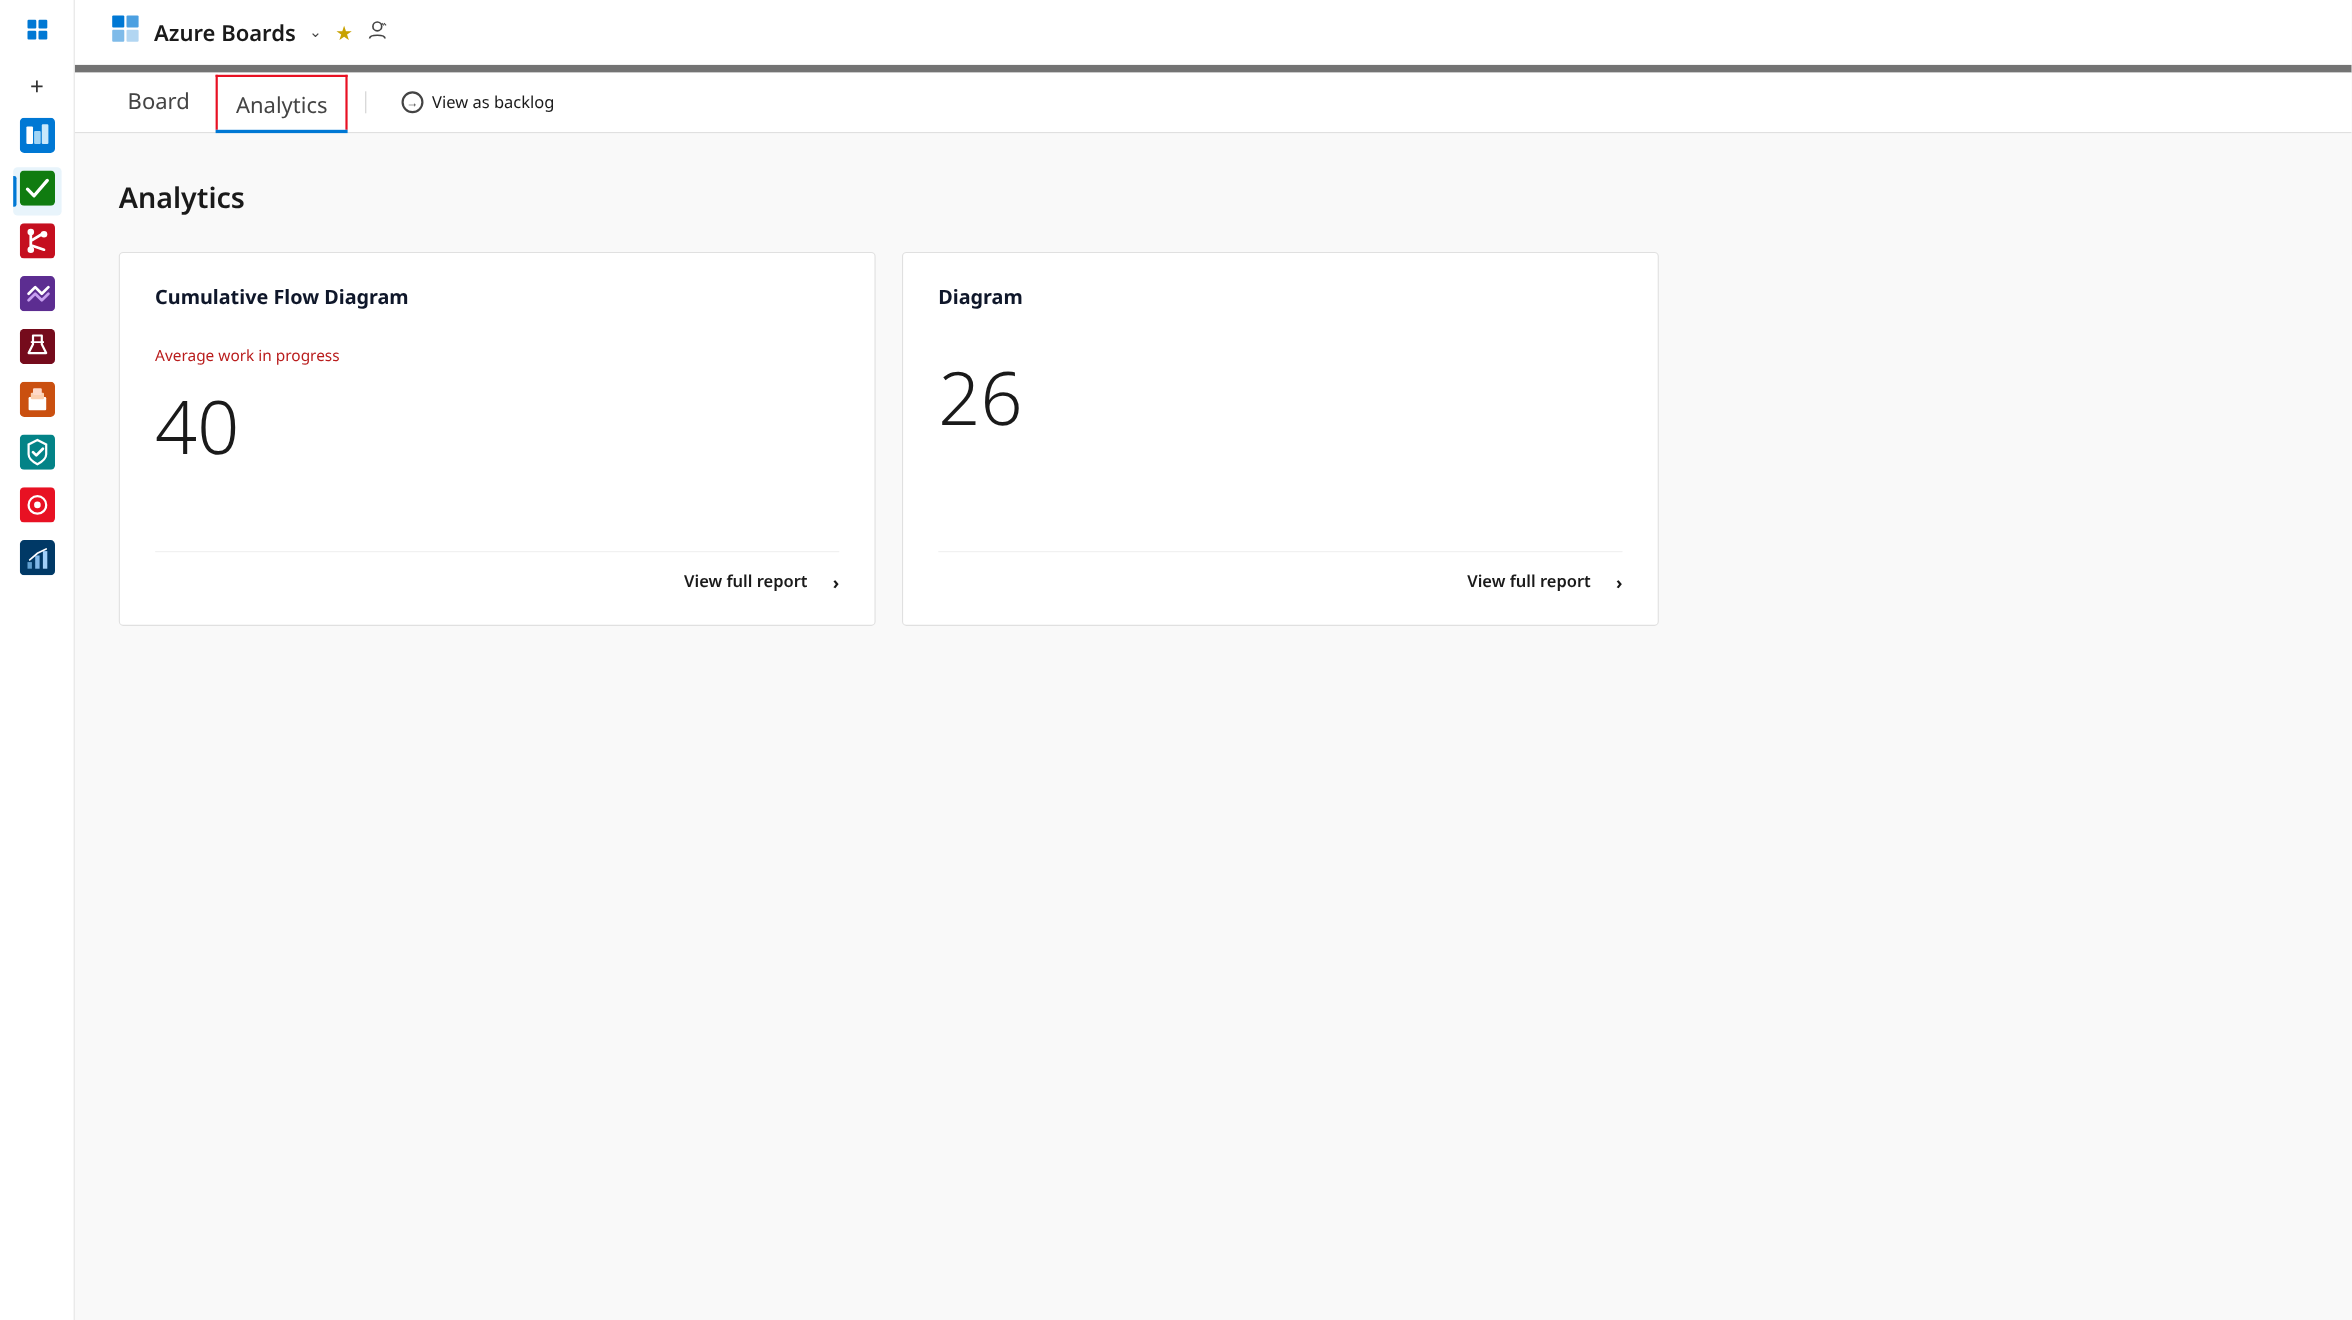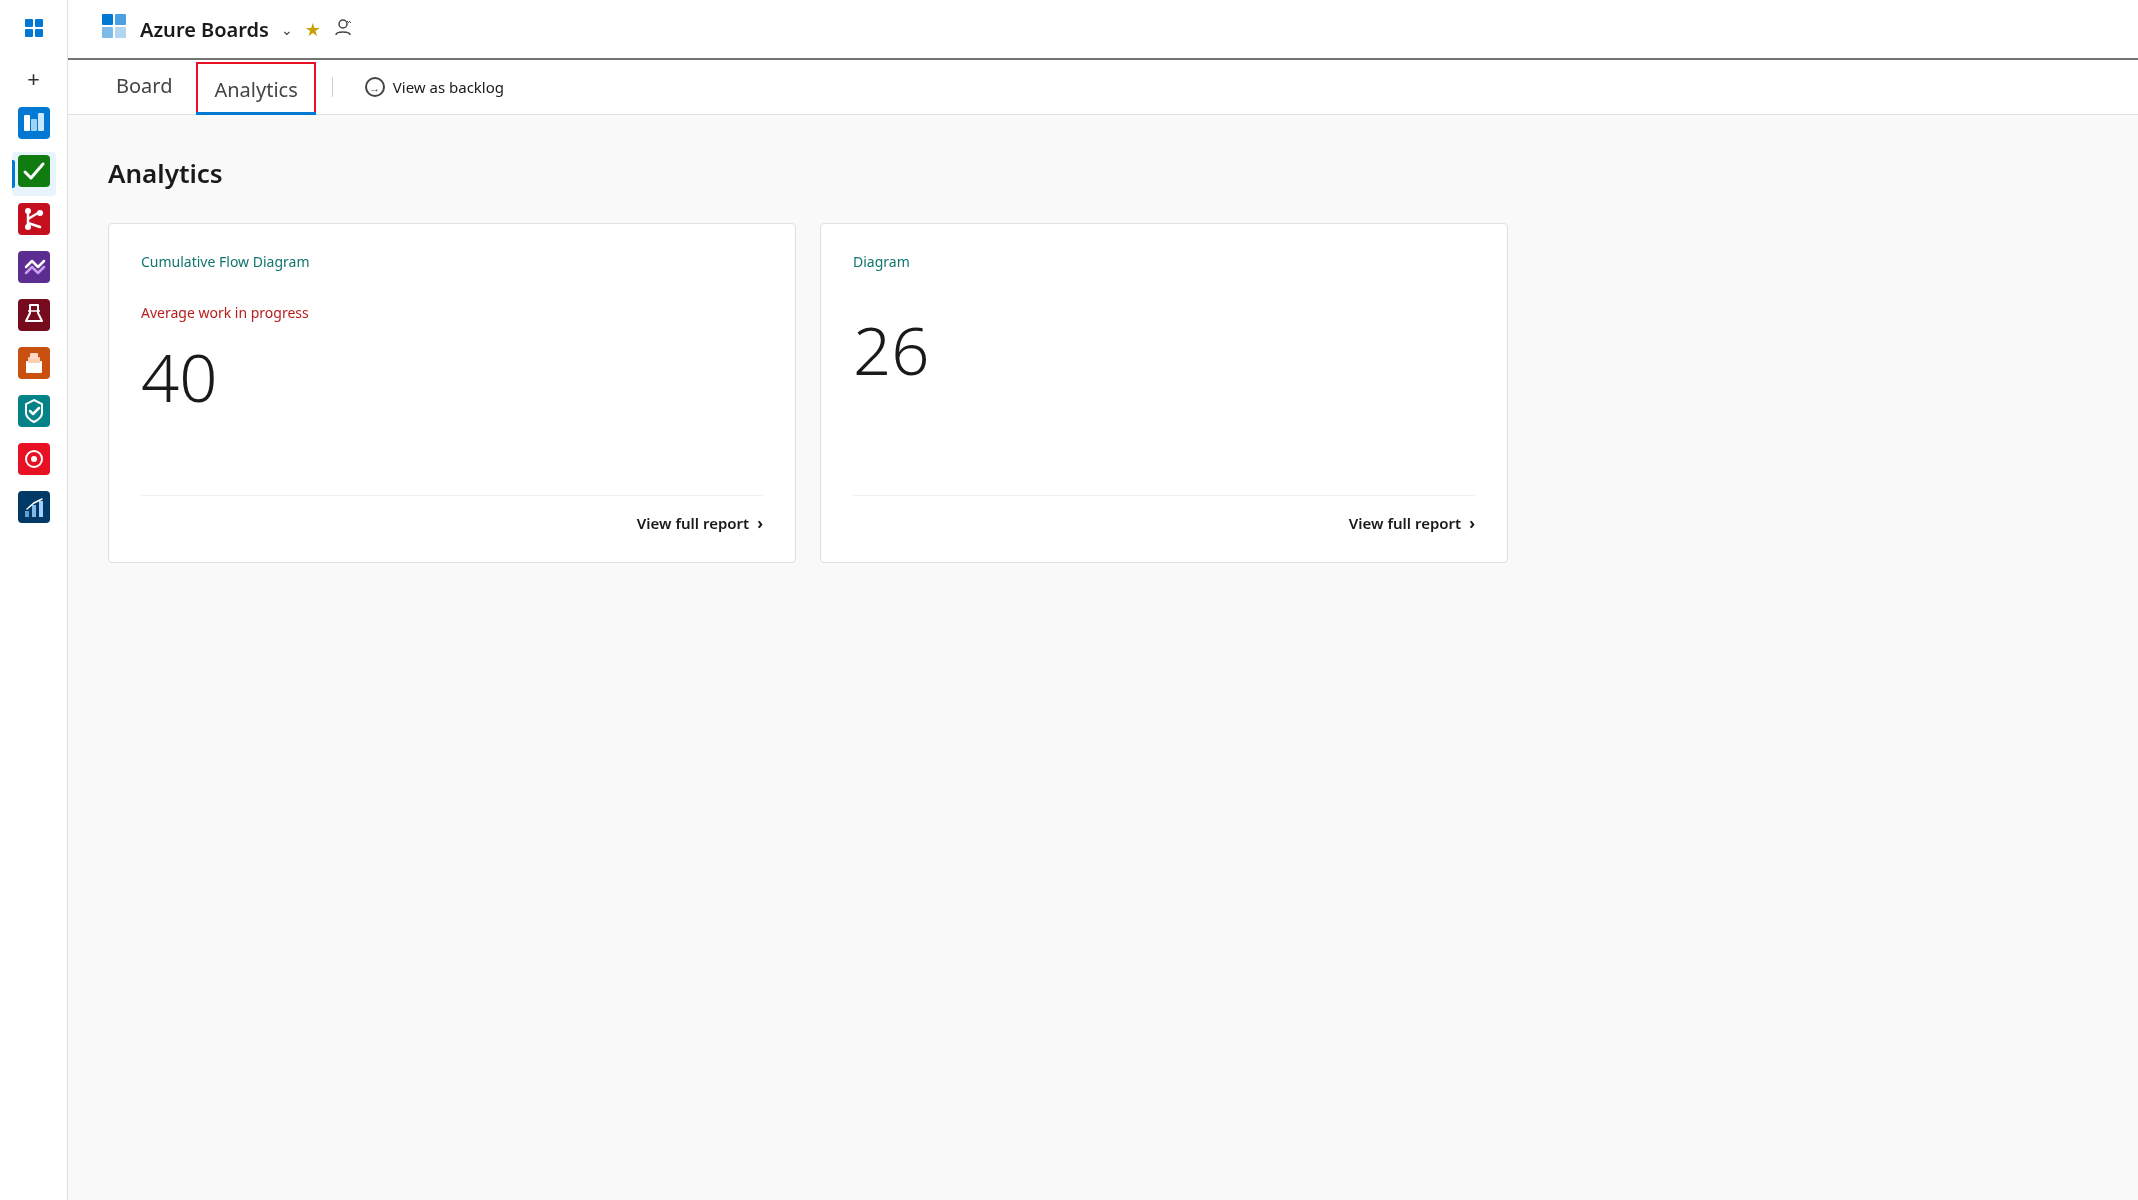--- a/index.html
+++ b/index.html
@@ -57,21 +57,21 @@
       background: #f9f9f9;
       display: flex;
       flex-direction: column;
       overflow: auto;
     }
 
     
     .header {
       background: #fff;
       padding: 12px 32px;
-      border-bottom: 2px solid #737373;
+      border-bottom: 7px solid #737373;
       display: flex;
       align-items: center;
       gap: 12px;
     }
 
     .header-icon {
       font-size: 22px;
     }
 
     .header-title {
@@ -175,44 +175,44 @@
       border: 1px solid #e0e0e0;
       border-radius: 4px;
       padding: 28px 32px;
       display: flex;
       flex-direction: column;
       min-height: 340px;
       cursor: pointer;
     }
 
     .card-title {
-      font-size: 14px;
-      font-weight: 400;
-      color: #0f766e;
+      font-size: 18px;
+      font-weight: 700;
+      color: #0f172a;
       margin-bottom: 32px;
     }
 
     .card-metric-label {
       font-size: 14px;
       color: #b91c1c;
       margin-bottom: 8px;
     }
 
     .card-metric-value {
       font-size: 67px;
       font-weight: 300;
       color: #1a1a1a;
       flex: 1;
     }
 
     .card-footer {
       display: flex;
       align-items: center;
       justify-content: flex-end;
-      gap: 8px;
+      gap: 23px;
       padding-top: 16px;
       border-top: 1px solid #f0f0f0;
       margin-top: auto;
     }
 
     .card-footer-link {
       font-size: 15px;
       font-weight: 600;
       color: #1a1a1a;
       cursor: pointer;

